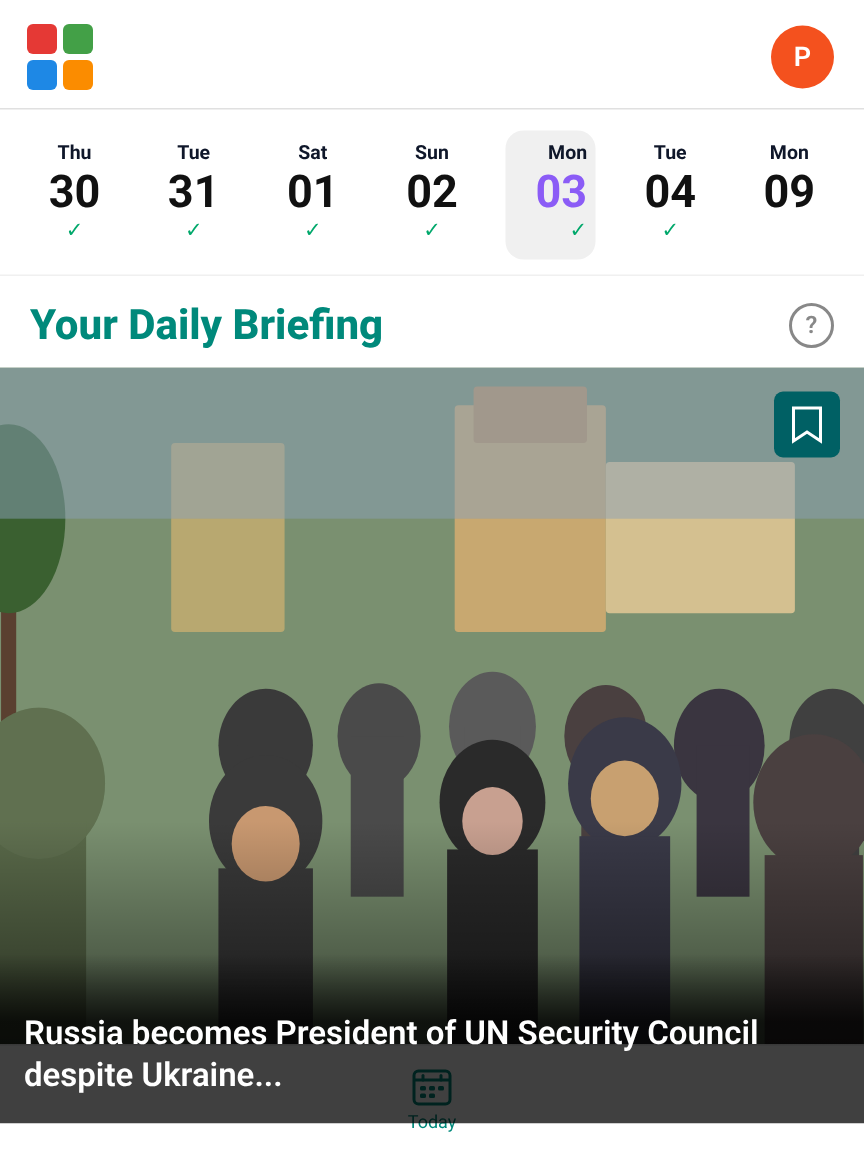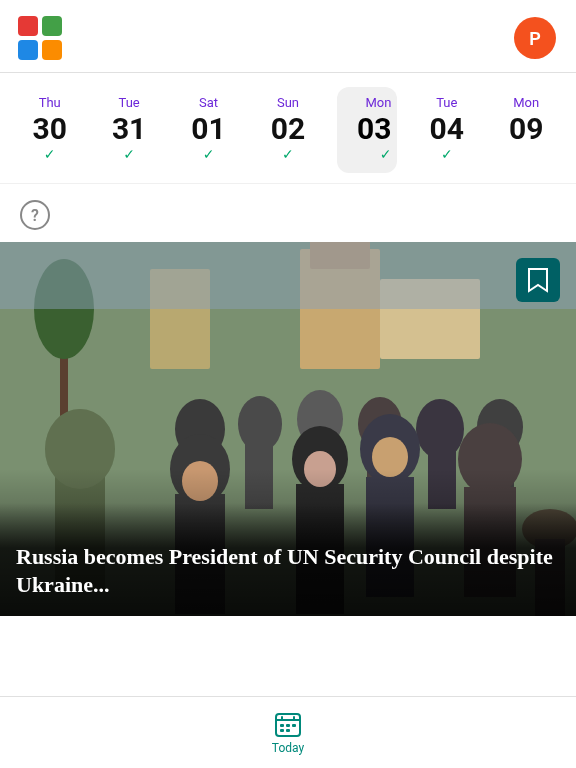--- a/index.html
+++ b/index.html
@@ -58,33 +58,33 @@
       border-radius: 12px;
     }
 
     .day-item.active {
       background: #f0f0f0;
       align-items: flex-end;
     }
 
     .day-label {
       font-size: 13px;
-      color: #6d28d9;
-      font-weight: 400;
+      color: #0f172a;
+      font-weight: 700;
     }
 
     .day-number {
       font-size: 30px;
       font-weight: 700;
       color: #111;
       line-height: 1.1;
     }
 
     .day-item.active .day-number {
-      color: #000000;
+      color: #8b5cf6;
     }
 
     .day-check {
       font-size: 14px;
       color: #00a86b;
       height: 18px;
       line-height: 1;
     }
 
     
@@ -111,23 +111,22 @@
       justify-content: center;
       color: #888;
       font-size: 16px;
       font-weight: 600;
     }
 
     
     .news-image-container {
       position: relative;
       width: 100%;
-      height: 374px;
+      height: 504px;
       overflow: hidden;
-      font-family: Liberation Serif, serif;
     }
 
     .news-image-bg {
       width: 100%;
       height: 100%;
       background: linear-gradient(
         180deg,
         #5a7a5a 0%,
         #4a6a55 15%,
         #6b7c6a 30%,
@@ -261,20 +260,21 @@
       <div class="day-check">✓</div>
     </div>
     <div class="day-item">
       <div class="day-label">Mon</div>
       <div class="day-number">09</div>
       <div class="day-check"></div>
     </div>
   </div>
 
 <div class="section-title-row">
+  <h1 class="section-title">Your Daily Briefing</h1>
   <div class="help-icon">?</div>
 </div>
 
 <div class="news-image-container">
 
   <div class="news-image-bg">
     <svg class="scene-svg" viewBox="0 0 576 400" xmlns="http://www.w3.org/2000/svg" preserveAspectRatio="xMidYMid slice">
 
       <rect width="576" height="400" fill="#7a9070"></rect>
 

